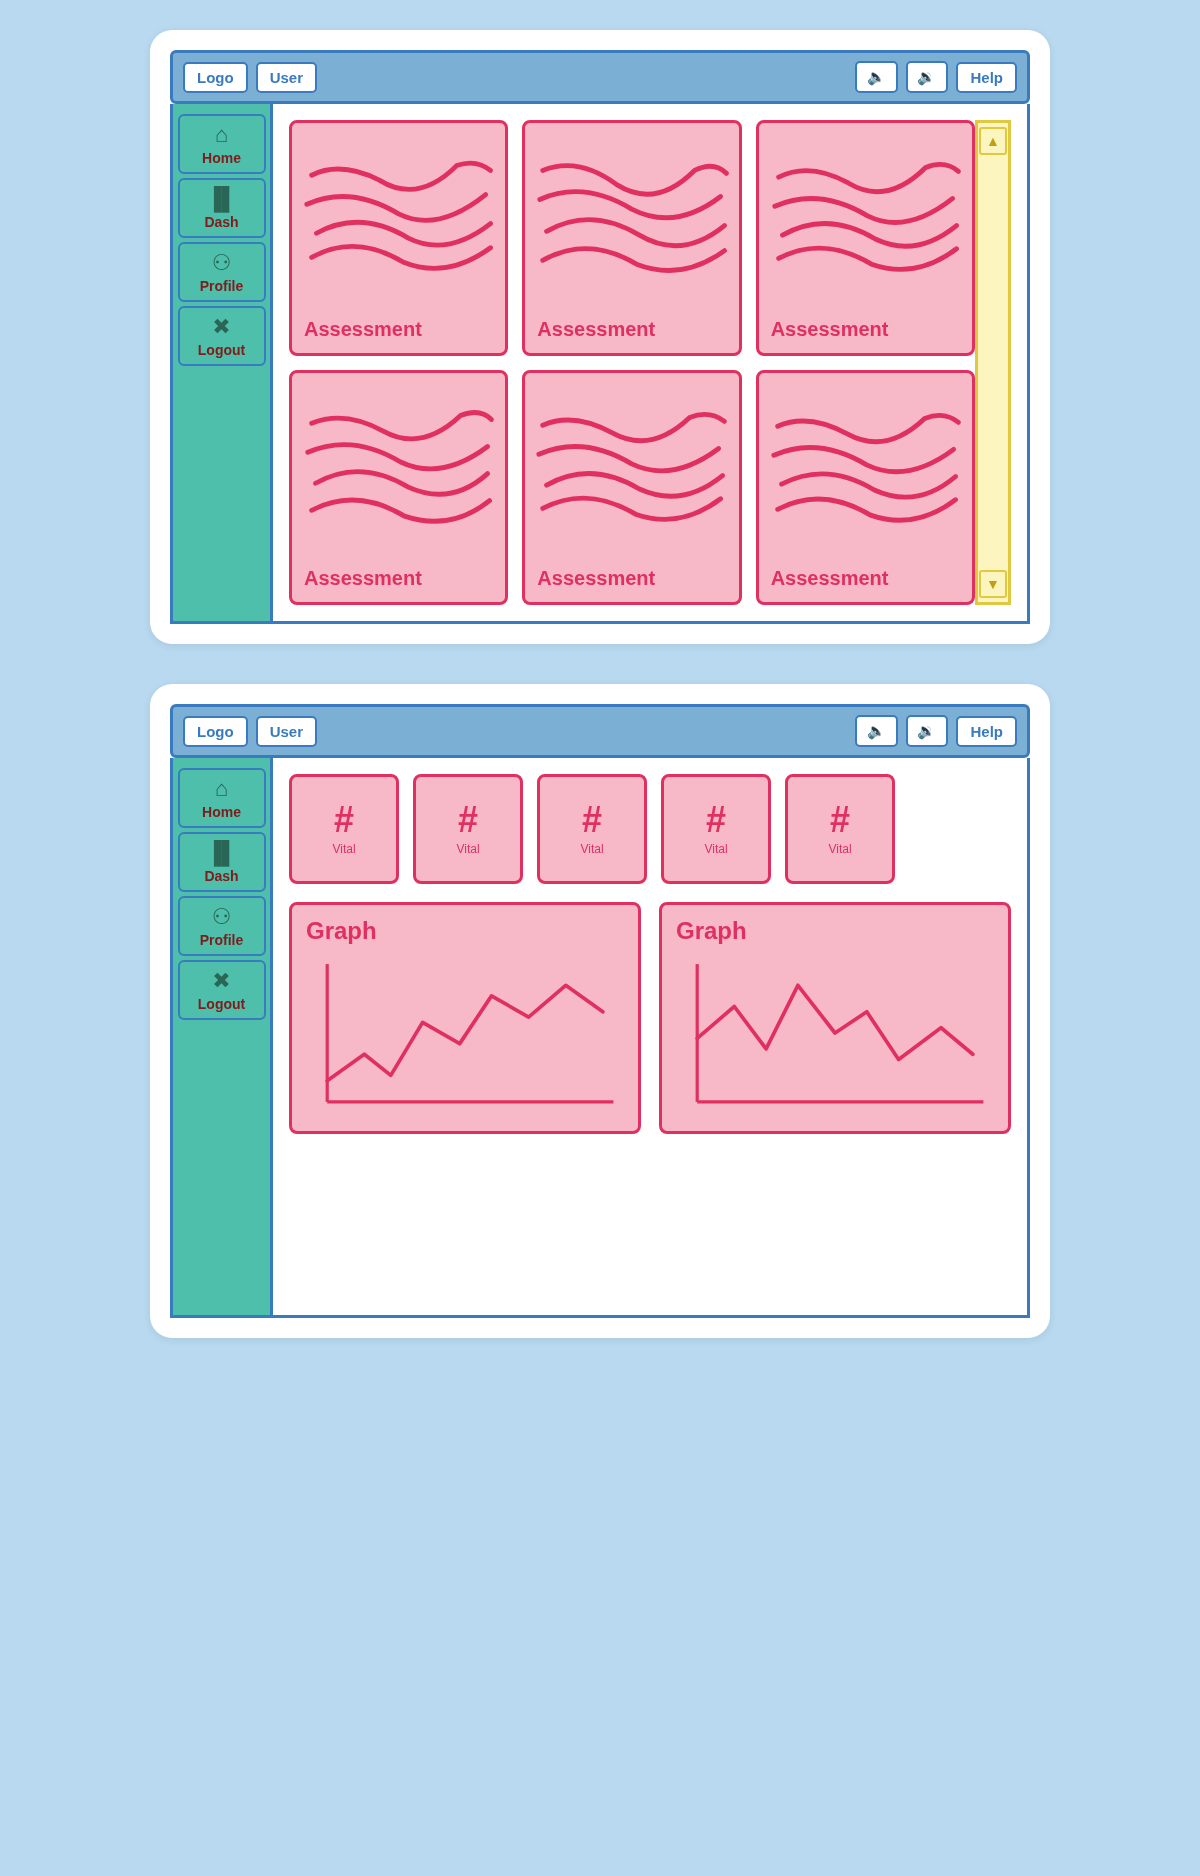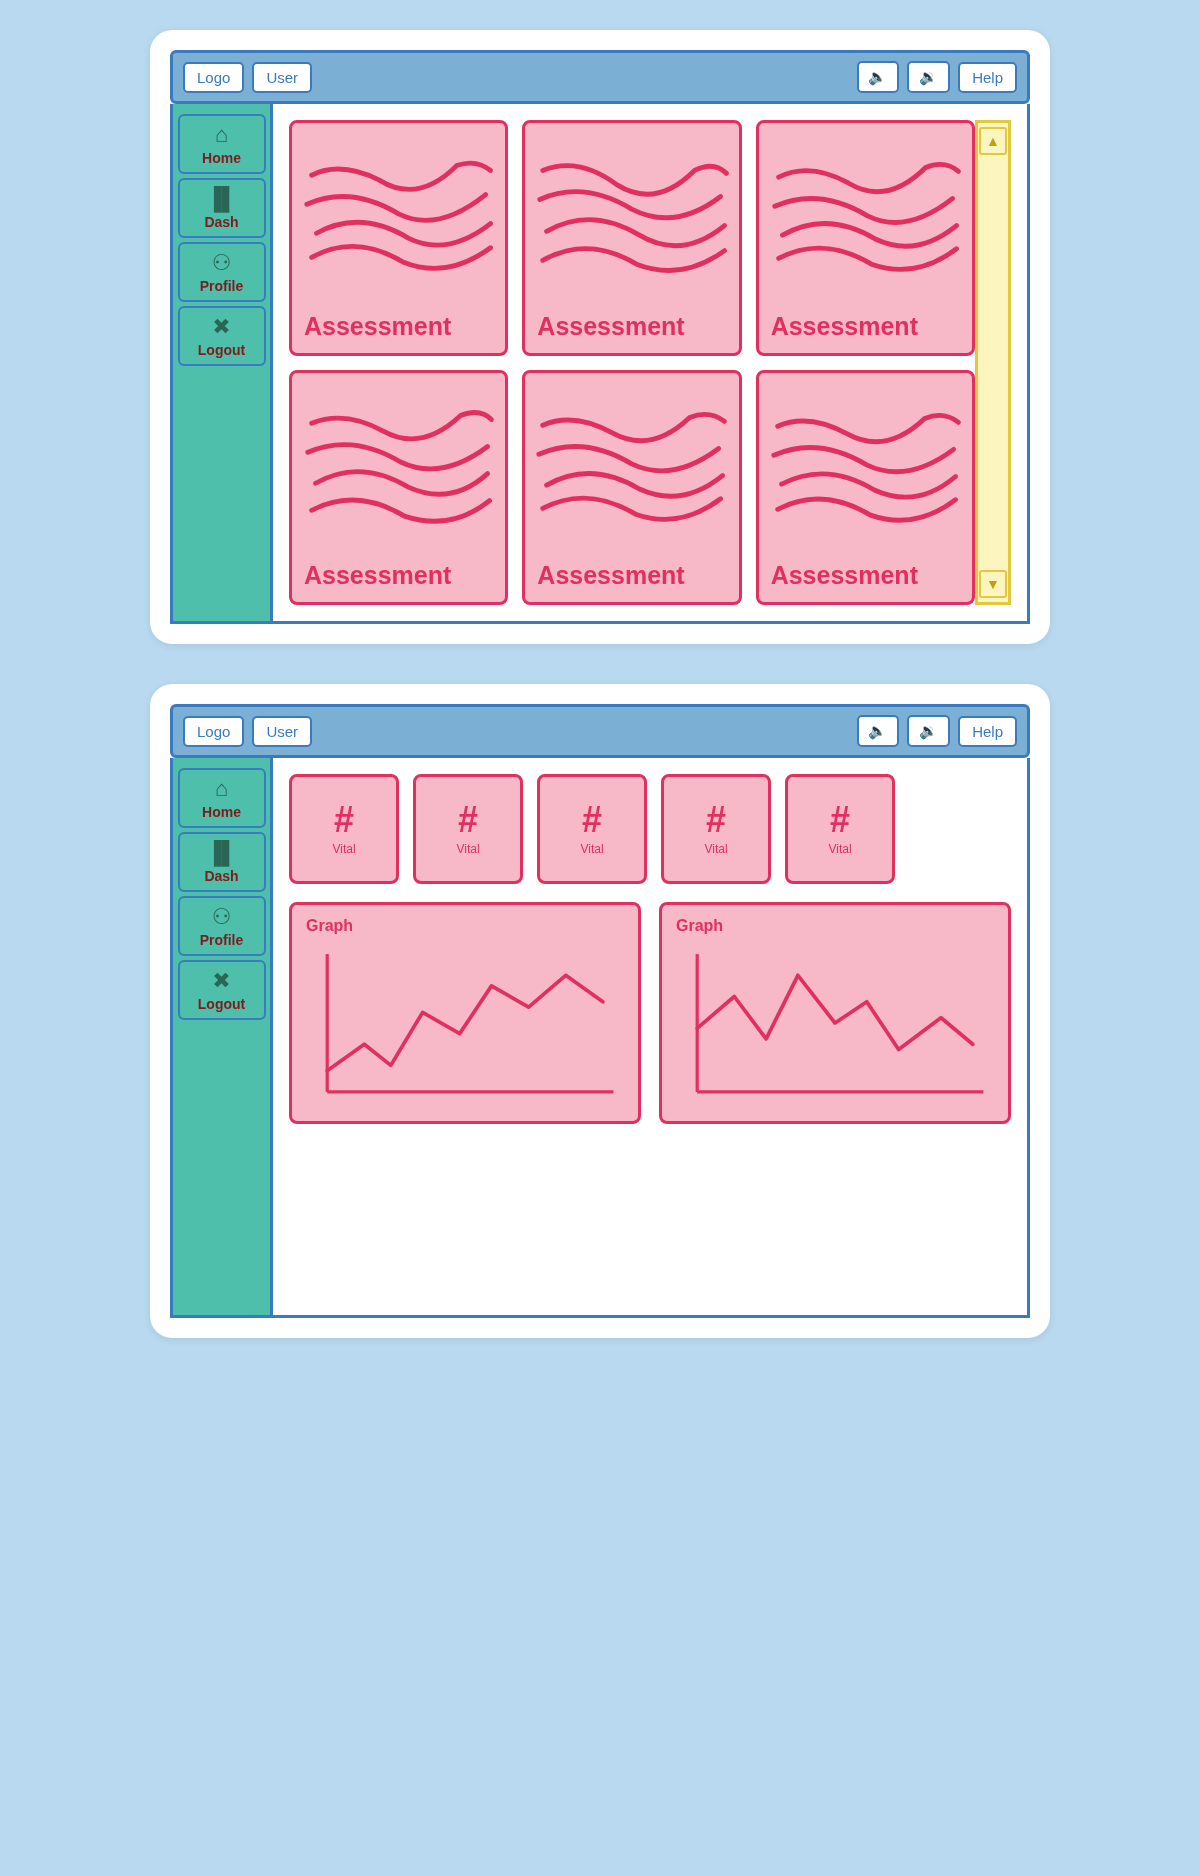--- a/index.html
+++ b/index.html
@@ -37,21 +37,21 @@
       margin-bottom: 0;
     }
     .nav-btn {
       background: white;
       border: 2px solid #3a7bbf;
       border-radius: 5px;
       padding: 5px 12px;
       font-size: 15px;
       font-family: inherit;
       color: #3a7bbf;
-      font-weight: normal;
+      font-weight: bold;
       cursor: pointer;
     }
     .nav-spacer { flex: 1; }
     .nav-icon-btn {
       background: white;
       border: 2px solid #3a7bbf;
       border-radius: 5px;
       padding: 5px 10px;
       font-size: 15px;
       color: #3a7bbf;
@@ -138,21 +138,21 @@
       top: 10px;
       left: 10px;
       right: 10px;
       bottom: 48px;
     }
     .scribble svg {
       width: 100%;
       height: 100%;
     }
     .assessment-label {
-      font-size: 25px;
+      font-size: 20px;
       color: #e03060;
       font-weight: bold;
       position: relative;
       z-index: 2;
     }
 
     
     .scrollbar-col {
       width: 36px;
       background: #fdf5c0;
@@ -216,21 +216,21 @@
     .graph-card {
       background: #f7b8c8;
       border: 3px solid #e03060;
       border-radius: 8px;
       flex: 1;
       padding: 12px 14px 14px;
       min-height: 220px;
       position: relative;
     }
     .graph-title {
-      font-size: 16px;
+      font-size: 24px;
       color: #e03060;
       font-weight: bold;
       margin-bottom: 8px;
     }
     .graph-svg {
       width: 100%;
       height: 160px;
     }
 
     

